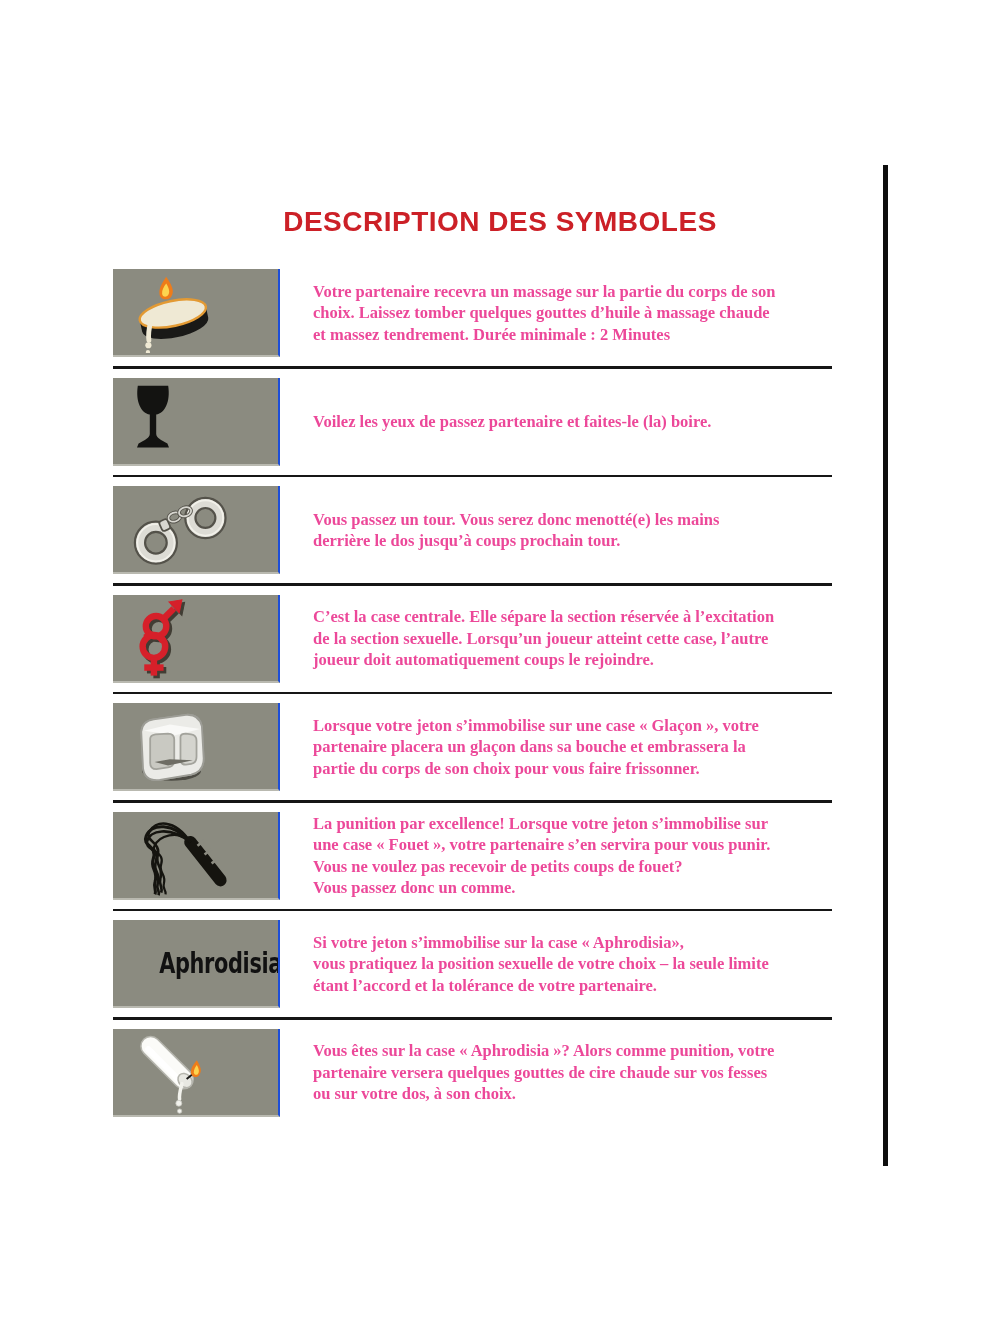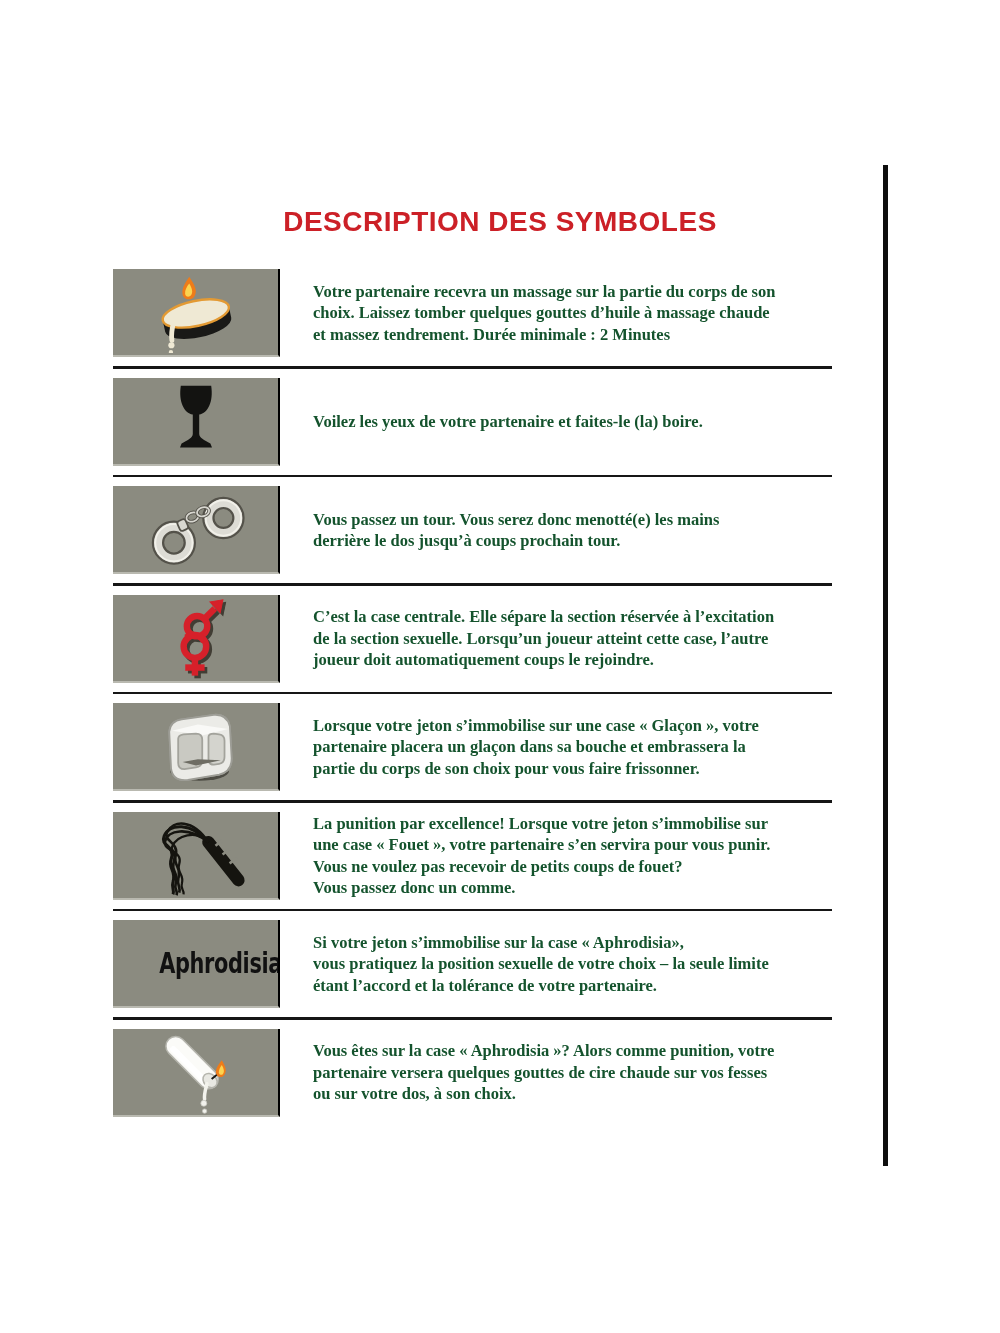--- a/index.html
+++ b/index.html
@@ -24,29 +24,29 @@
   }
   .content {
     position:absolute; top:260px; left:113px; width:719px;
   }
   .row {
     display:flex; align-items:center; min-height:106px;
   }
   .iconbox {
     flex:0 0 167px; width:167px; height:88px;
     background:#8b8b80;
-    border-right:2px solid #000000;
+    border-right:2px solid #1d4ed8;
     border-bottom:2px solid #b9b9b0;
-    display:flex; align-items:center; justify-content:center;
+    display:flex; align-items:center; 
     overflow:hidden;
   }
   .desc {
     margin-left:33px; width:517px;
     font-weight:700; font-size:16.5px; line-height:1.3;
-    color:#14532d;
+    color:#ec4899;
     white-space:pre-line;
   }
   .divider {
     height:2.5px; background:#161616; width:719px;
   }
   .aphro {
     font-family:"DejaVu Sans","Liberation Sans",sans-serif;
     font-weight:800; font-size:29px; color:#111;
     transform:scaleX(0.72); transform-origin:right center;
     width:100%; text-align:right; padding-right:6px;
@@ -83,21 +83,21 @@
 et massez tendrement. Durée minimale : 2 Minutes</div>
     </div>
     <div class="divider"></div>
 
     <div class="row">
       <div class="iconbox">
         <svg width="80" height="80" viewBox="0 0 100 100">
           <path d="M31 6 L69 6 C72 26 65 40 54 42 L54 66 C54 71 60 74 68 78 L70 83 L30 83 L32 78 C40 74 46 71 46 66 L46 42 C35 40 28 26 31 6 Z" fill="#131311"></path>
         </svg>
       </div>
-      <div class="desc">Voilez les yeux de votre partenaire et faites-le (la) boire.</div>
+      <div class="desc">Voilez les yeux de passez partenaire et faites-le (la) boire.</div>
     </div>
     <div class="divider"></div>
 
     <div class="row">
       <div class="iconbox">
         <svg width="130" height="84" viewBox="0 0 140 95">
           <circle cx="45" cy="63" r="18" fill="none" stroke="#54524a" stroke-width="14"></circle>
           <circle cx="45" cy="63" r="18" fill="none" stroke="#dddcd5" stroke-width="9"></circle>
           <circle cx="45" cy="63" r="21" fill="none" stroke="#f2f1ea" stroke-width="2"></circle>
           <circle cx="101" cy="35" r="17" fill="none" stroke="#54524a" stroke-width="14"></circle>

